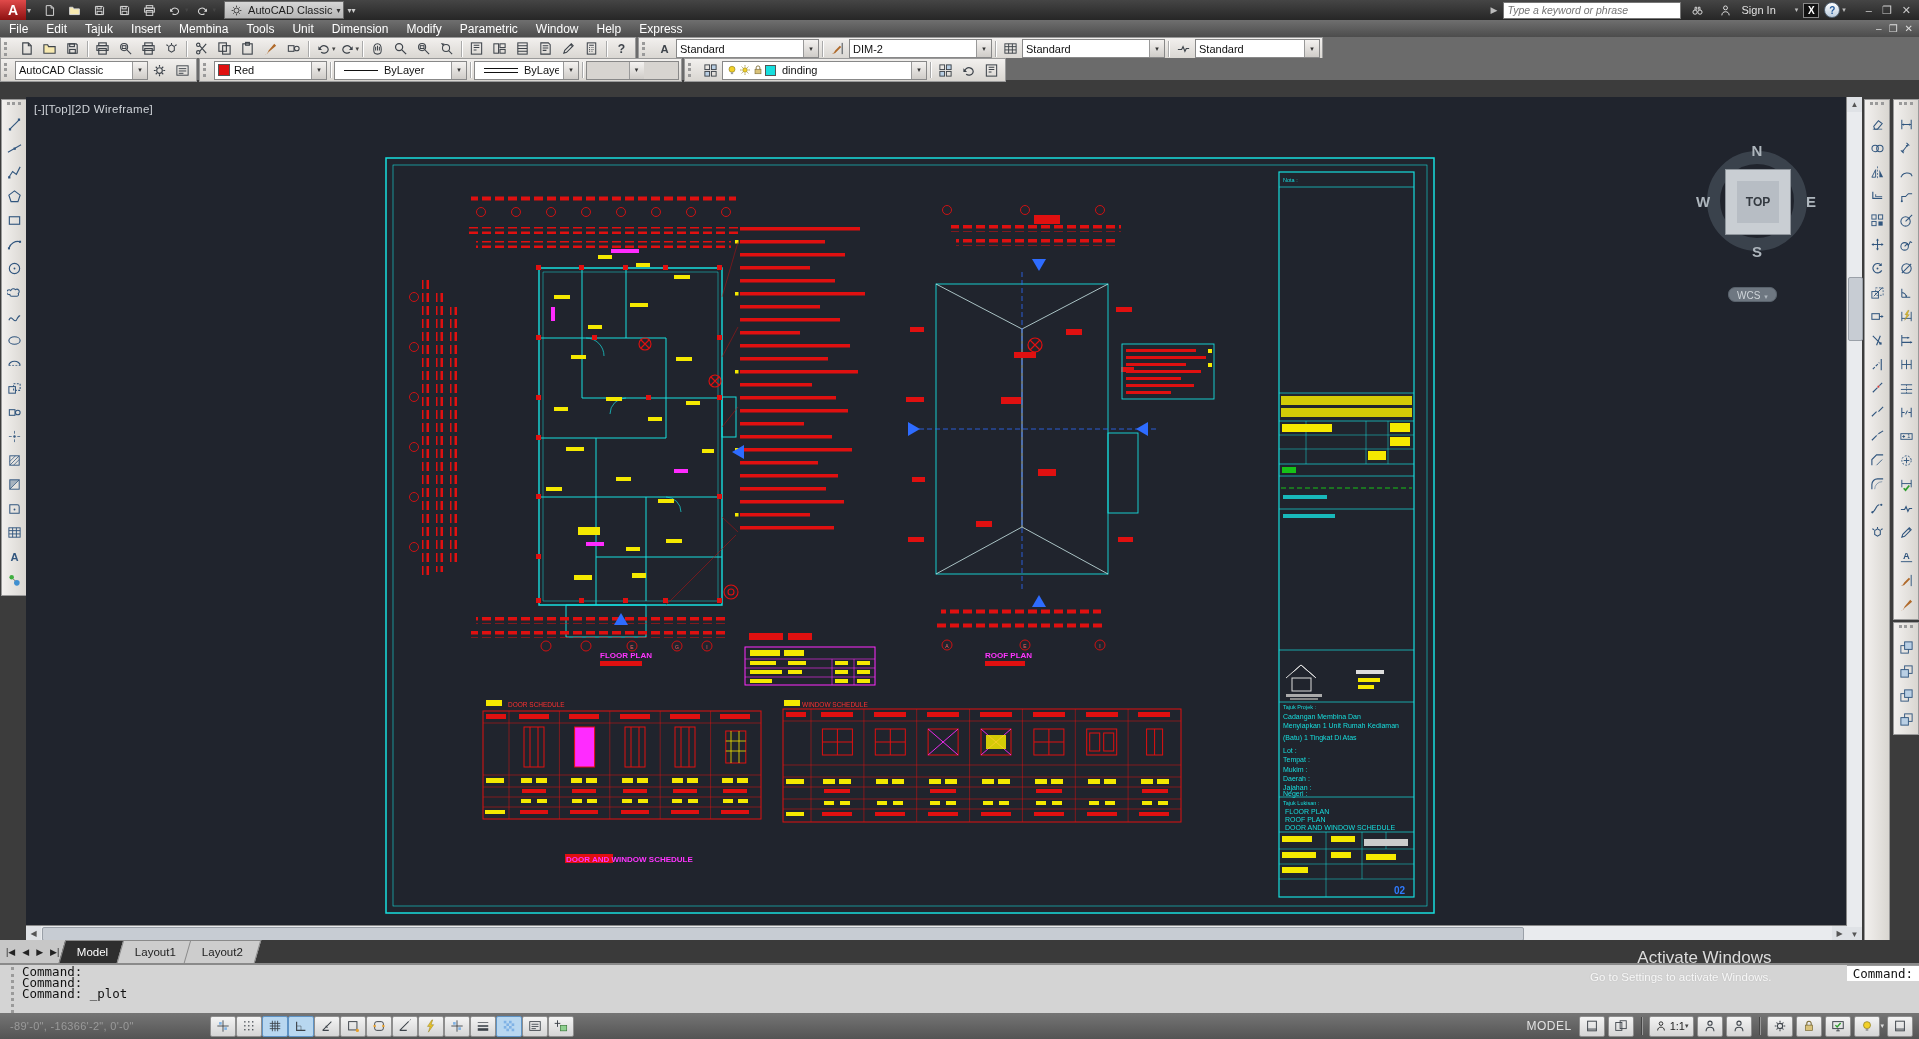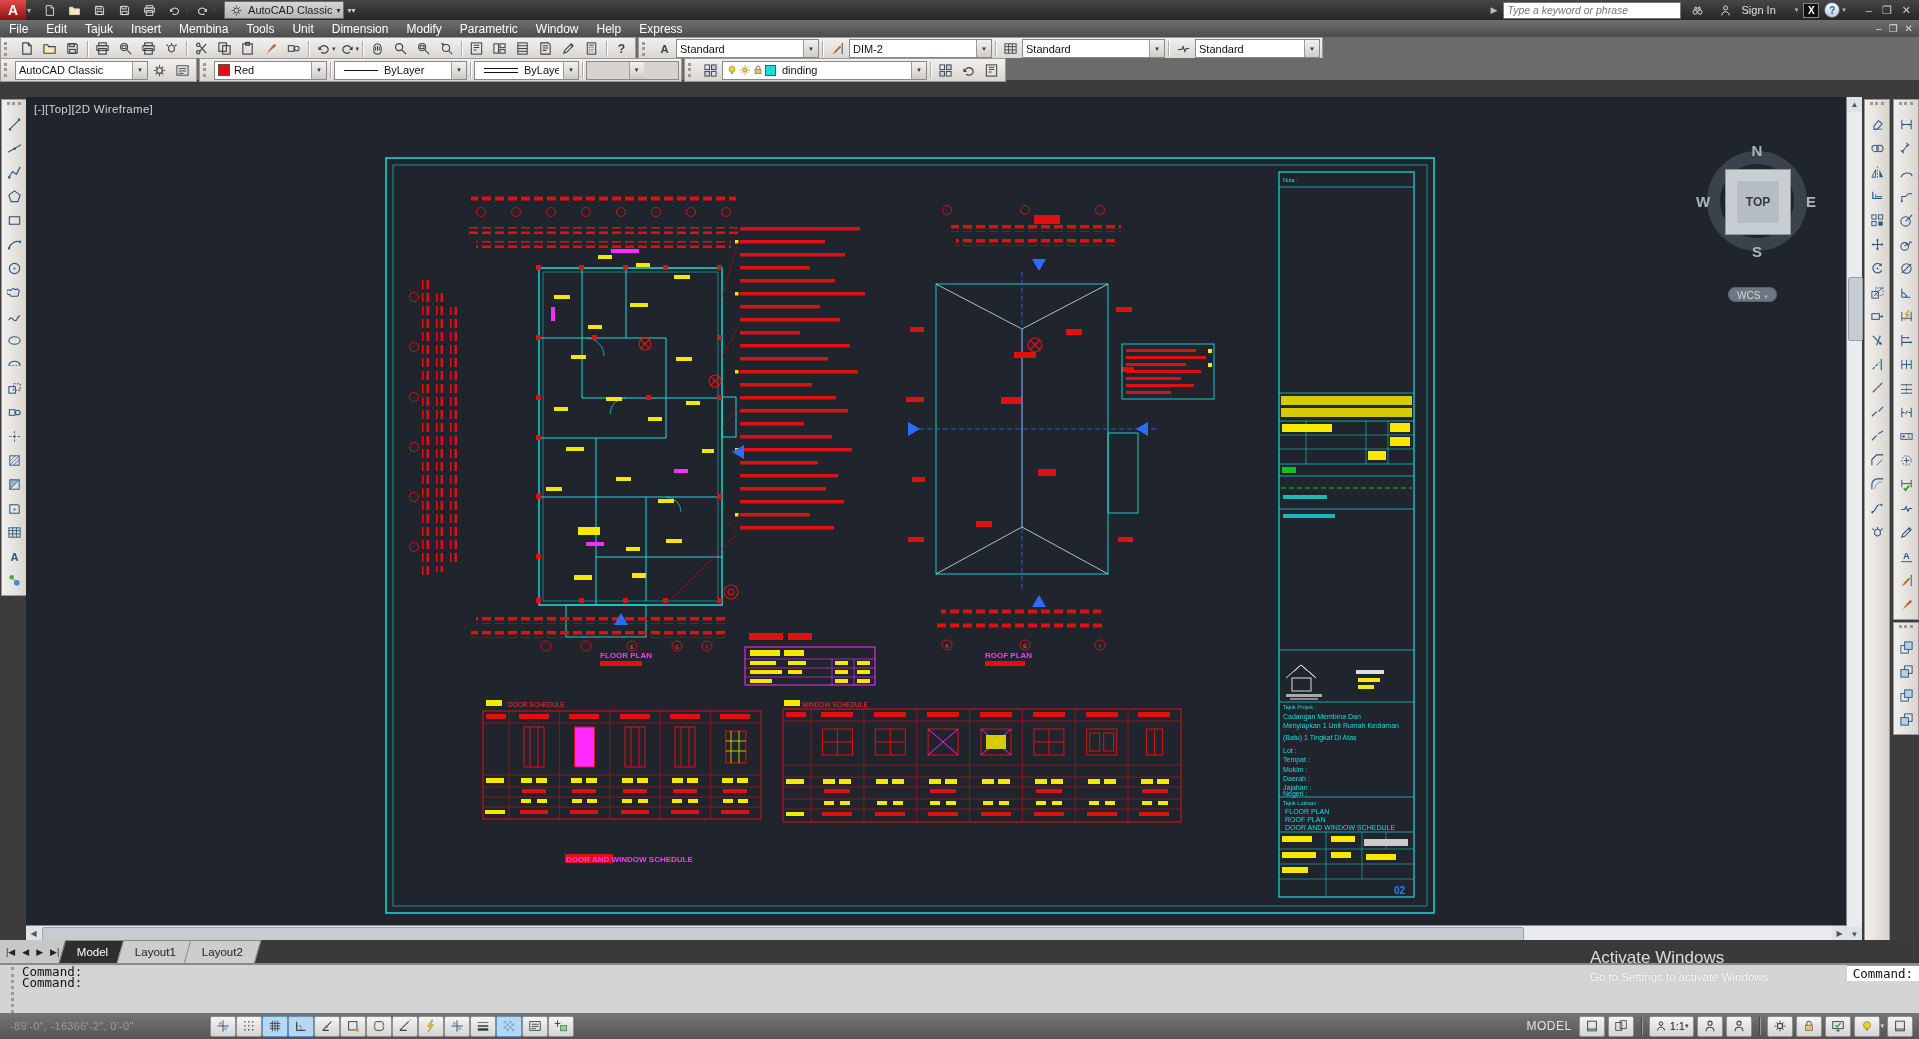--- a/index.html
+++ b/index.html
@@ -102,21 +102,21 @@
   .statusbar{position:absolute;left:0;top:1013px;width:100%;height:26px;background:linear-gradient(#757575,#545454);display:flex;align-items:center;font-size:11px;}
   .coords{color:#9a9a9a;margin-left:10px;width:200px;letter-spacing:.3px;}
   .sbtn{width:24px;height:19px;background:linear-gradient(#f4f4f4,#d5d5d5);border:1px solid #8e8e8e;border-radius:2px;display:inline-flex;align-items:center;justify-content:center;margin-right:0;color:#3d434a;}
   .sbtn svg{width:14px;height:14px;}
   .sbtn.on{background:#b8d7f0;border-color:#5e93c5;}
   .sright{margin-left:auto;display:flex;align-items:center;gap:3px;margin-right:6px;}
   .model-lbl{color:#e2e2e2;font-size:12px;letter-spacing:.5px;margin-right:4px;}
   .sbtn.wide{width:auto;padding:0 5px;gap:3px;font-size:11px;color:#222;}
   .ssep{width:1px;height:18px;background:#444;box-shadow:1px 0 0 #999;margin:0 4px;}
 
-  .watermark{position:absolute;left:1590px;top:948px;color:#ffffff;opacity:.82;pointer-events:none;text-shadow:0 0 2px rgba(0,0,0,.18);}
+  .watermark{position:absolute;left:1590px;top:948px;color:#ffffff;opacity:.82;pointer-events:none;text-shadow:0 0 2px rgba(0,0,0,.18);text-align:right;}
   .watermark .l1{font-size:17px;}
   .watermark .l2{font-size:11.5px;margin-top:3px;}
 
   .hidden-defs{position:absolute;width:0;height:0;overflow:hidden;}
 </style>
 </head>
 <body>
 
 <svg class="hidden-defs" aria-hidden="true">
   <defs>
@@ -2003,20 +2003,21 @@
         <span>Layout2</span>
       </div>
   </div>
 
   <div class="cmdwin">
     <div class="cmdgrip"></div>
     <div class="cmdbody">
       <div class="cmdhist">
         <div>Command:</div>
         <div>Command:</div>
+        <div>Command: _plot</div>
       </div>
       <div class="cmdin">Command:</div>
     </div>
   </div>
 
   <div class="statusbar">
     <span class="coords">-89'-0", -16366'-2", 0'-0"</span>
     <span class="sbtn">
         <svg viewBox="0 0 16 16">
           <use href="#s-infer"></use>

